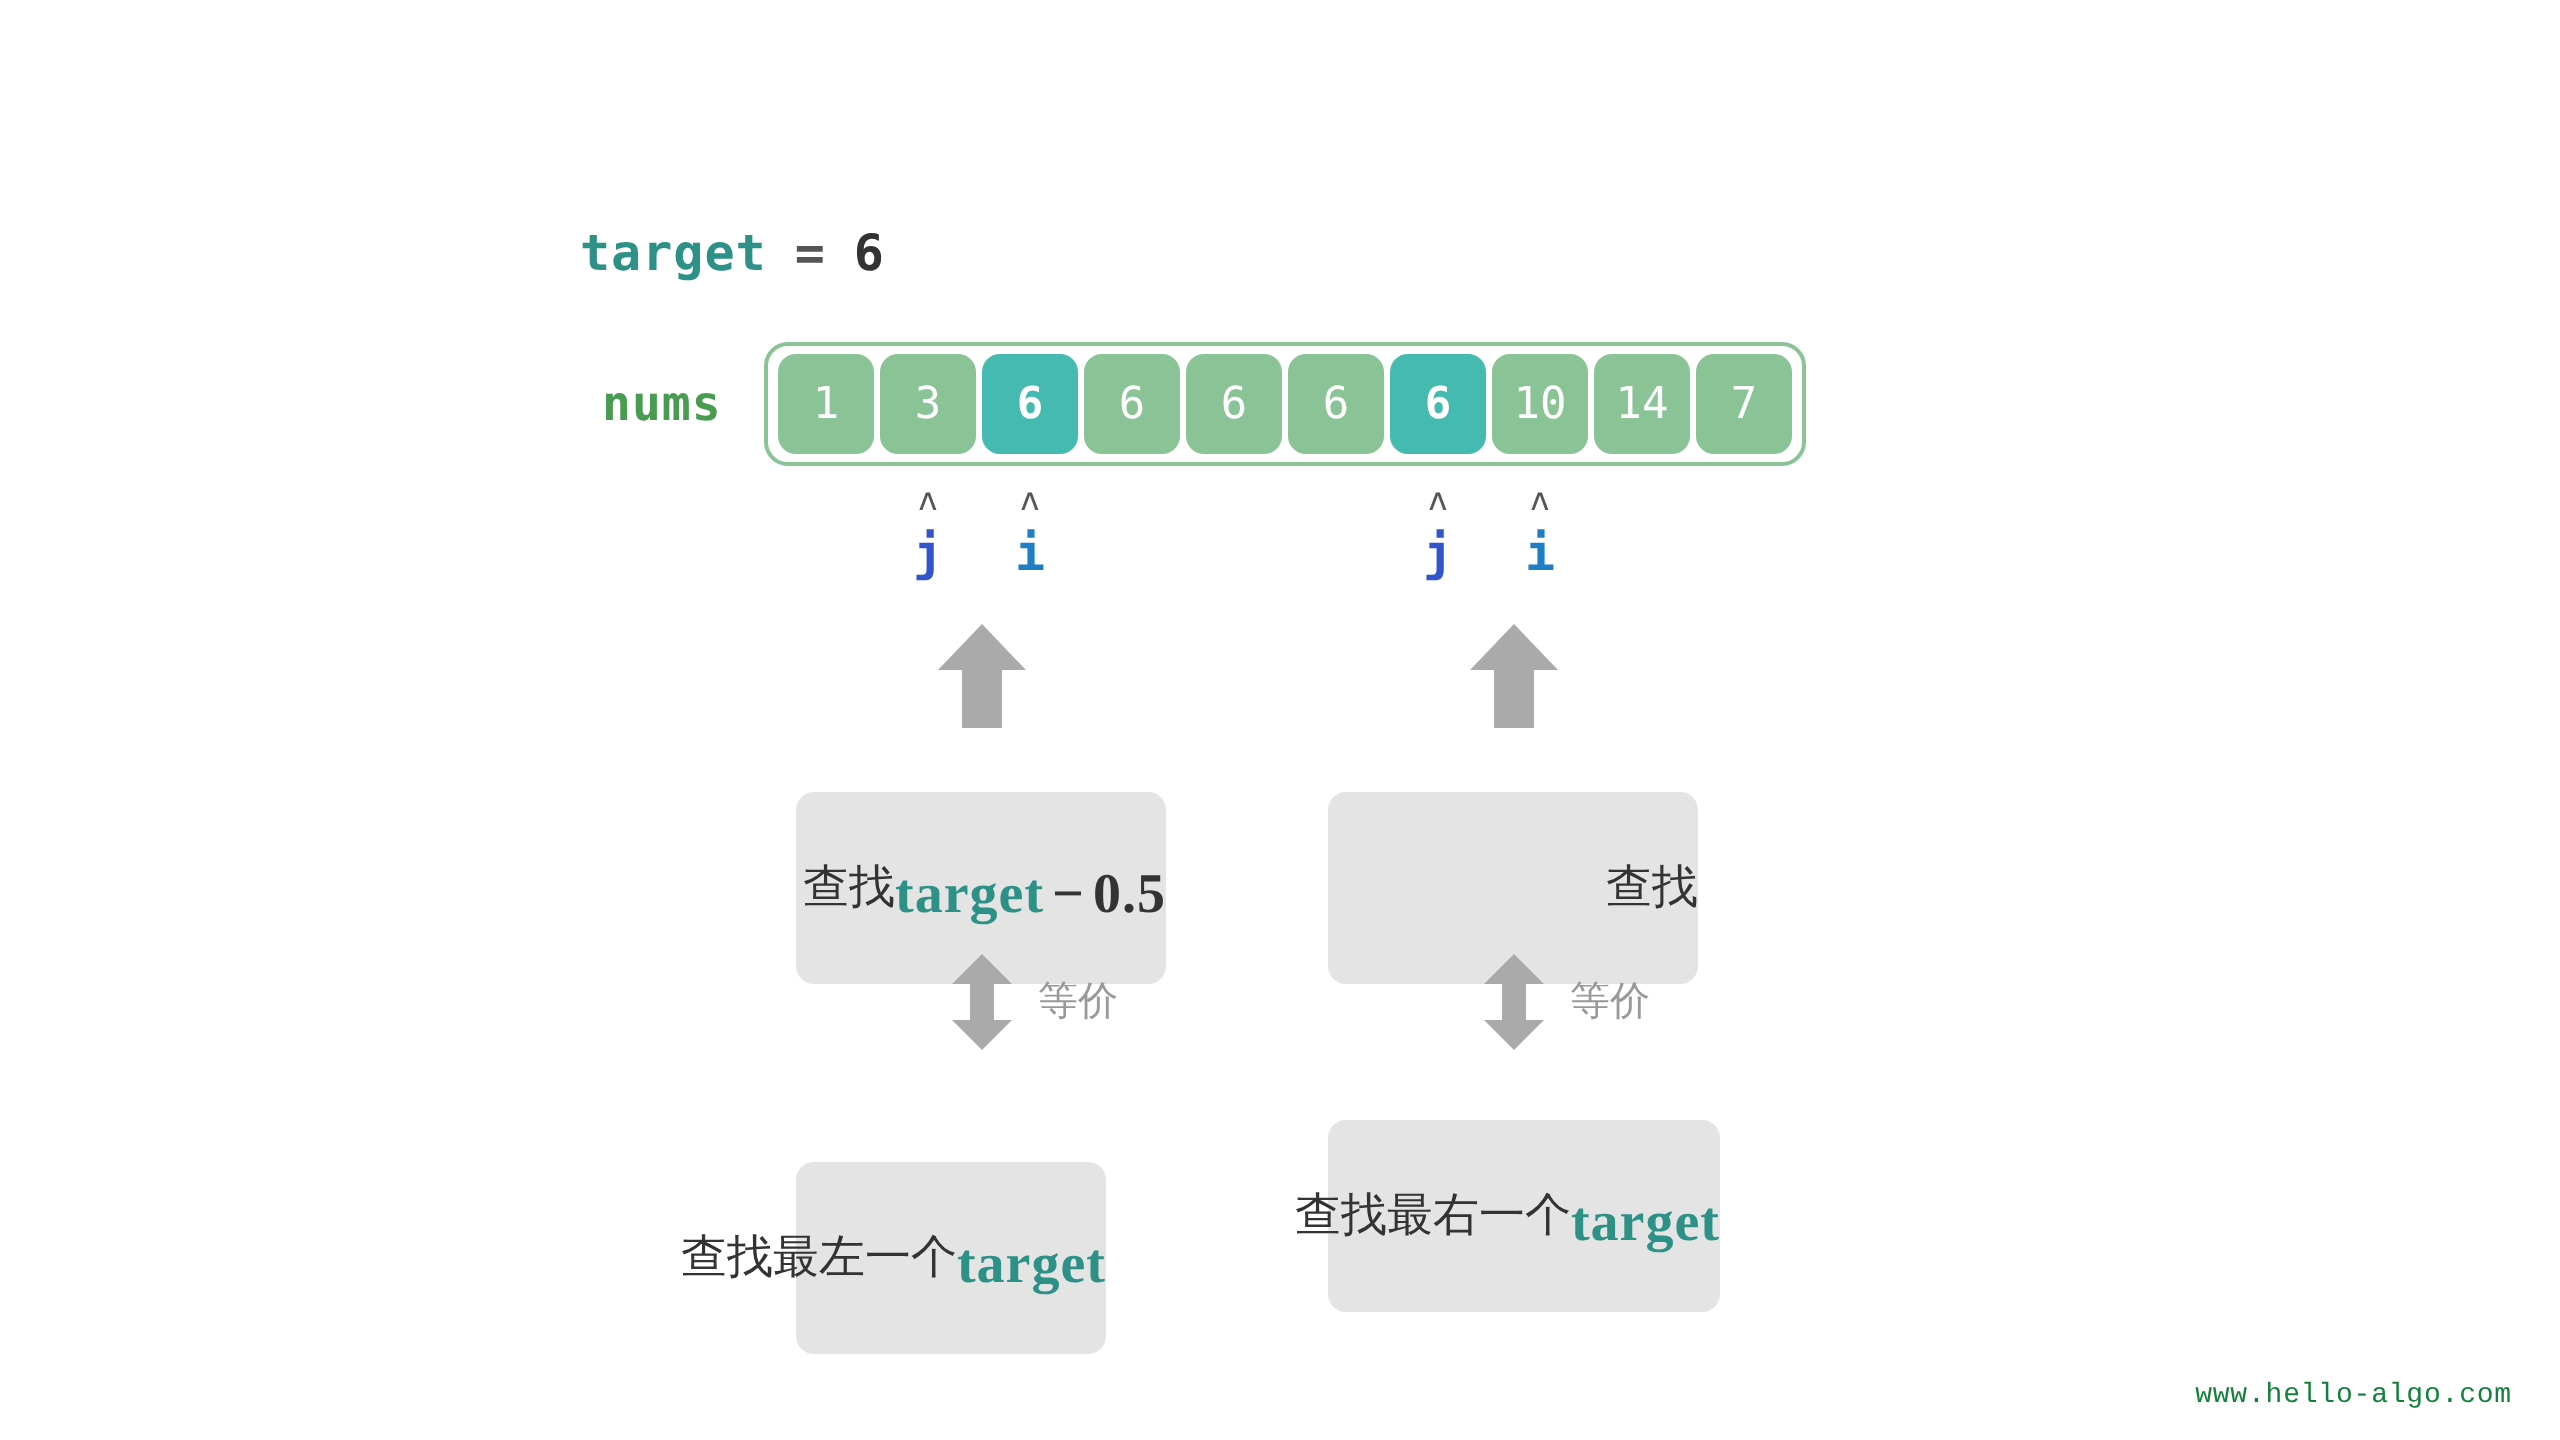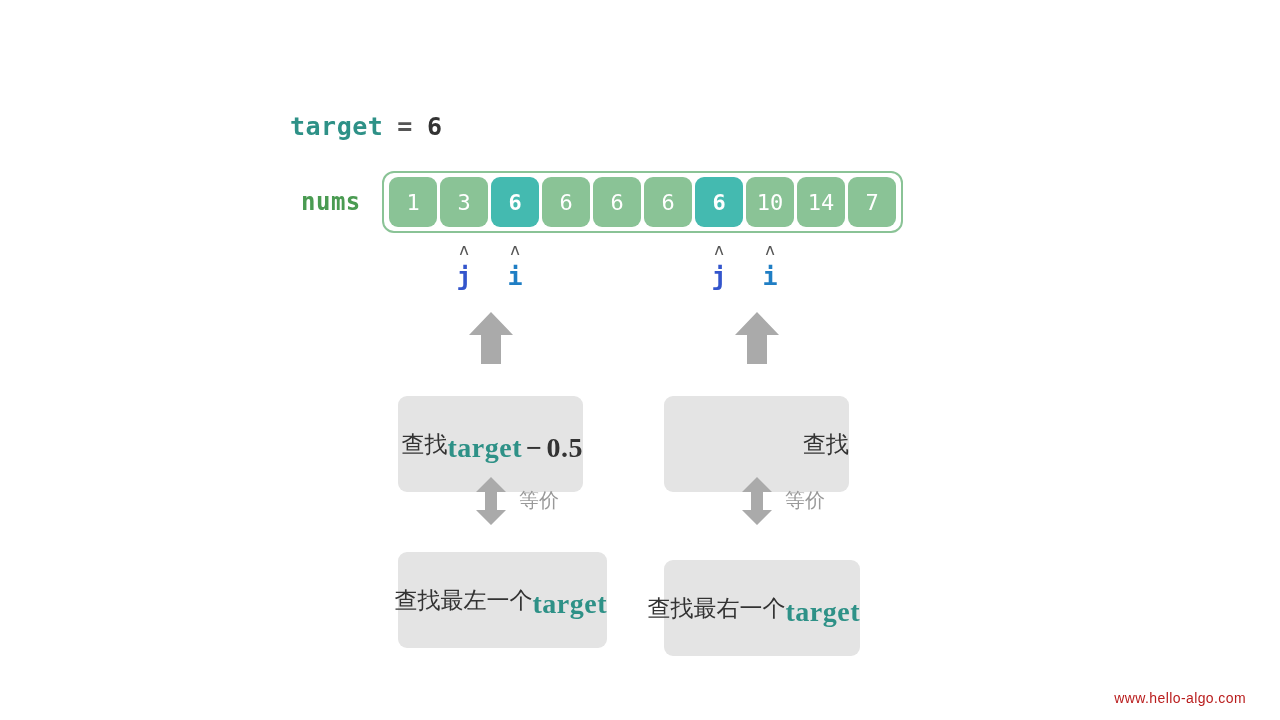--- a/index.html
+++ b/index.html
@@ -160,25 +160,25 @@
     font-family: "DejaVu Sans", sans-serif;
     font-size: 20px;
     font-weight: normal;
     color: #999999;
     white-space: nowrap;
   }
 
   
   .watermark {
     position: absolute;
-    right: 34px;
+    right: 24px;
     bottom: 14px;
-    font-family: Liberation Sans, sans-serif;
+    font-family: Liberation Mono, monospace;
     font-size: 14px;
-    color: #b91c1c;
+    color: #15803d;
     letter-spacing: 0.4px;
   }
 </style>
 </head>
 <body>
 
 <div class="stage">
 
   <div class="target-line">
     <span class="target-word">target</span>
@@ -233,21 +233,21 @@
     </div>
   </div>
 
   <div class="eq-arrow" style="left:476px; top:477px;">
     <svg width="30" height="48" viewBox="0 0 30 48">
       <polygon points="15,0 30,15 21,15 21,33 30,33 15,48 0,33 9,33 9,15 0,15" fill="#aaaaaa"></polygon>
     </svg>
   </div>
   <div class="eq-text" style="left:519px; top:487px;">等价</div>
 
-  <div class="box" style="left:398px; top:525px; width:209px; height:96px;">
+  <div class="box" style="left:398px; top:554px; width:155px; height:96px;">
     <div class="line1">查找最左一个</div>
     <div class="line2 mono-teal">target</div>
   </div>
 
   <div class="big-arrow" style="left:735px; top:312px;">
     <svg width="44" height="52" viewBox="0 0 44 52">
       <polygon points="22,0 44,23 32,23 32,52 12,52 12,23 0,23" fill="#aaaaaa"></polygon>
     </svg>
   </div>
 

